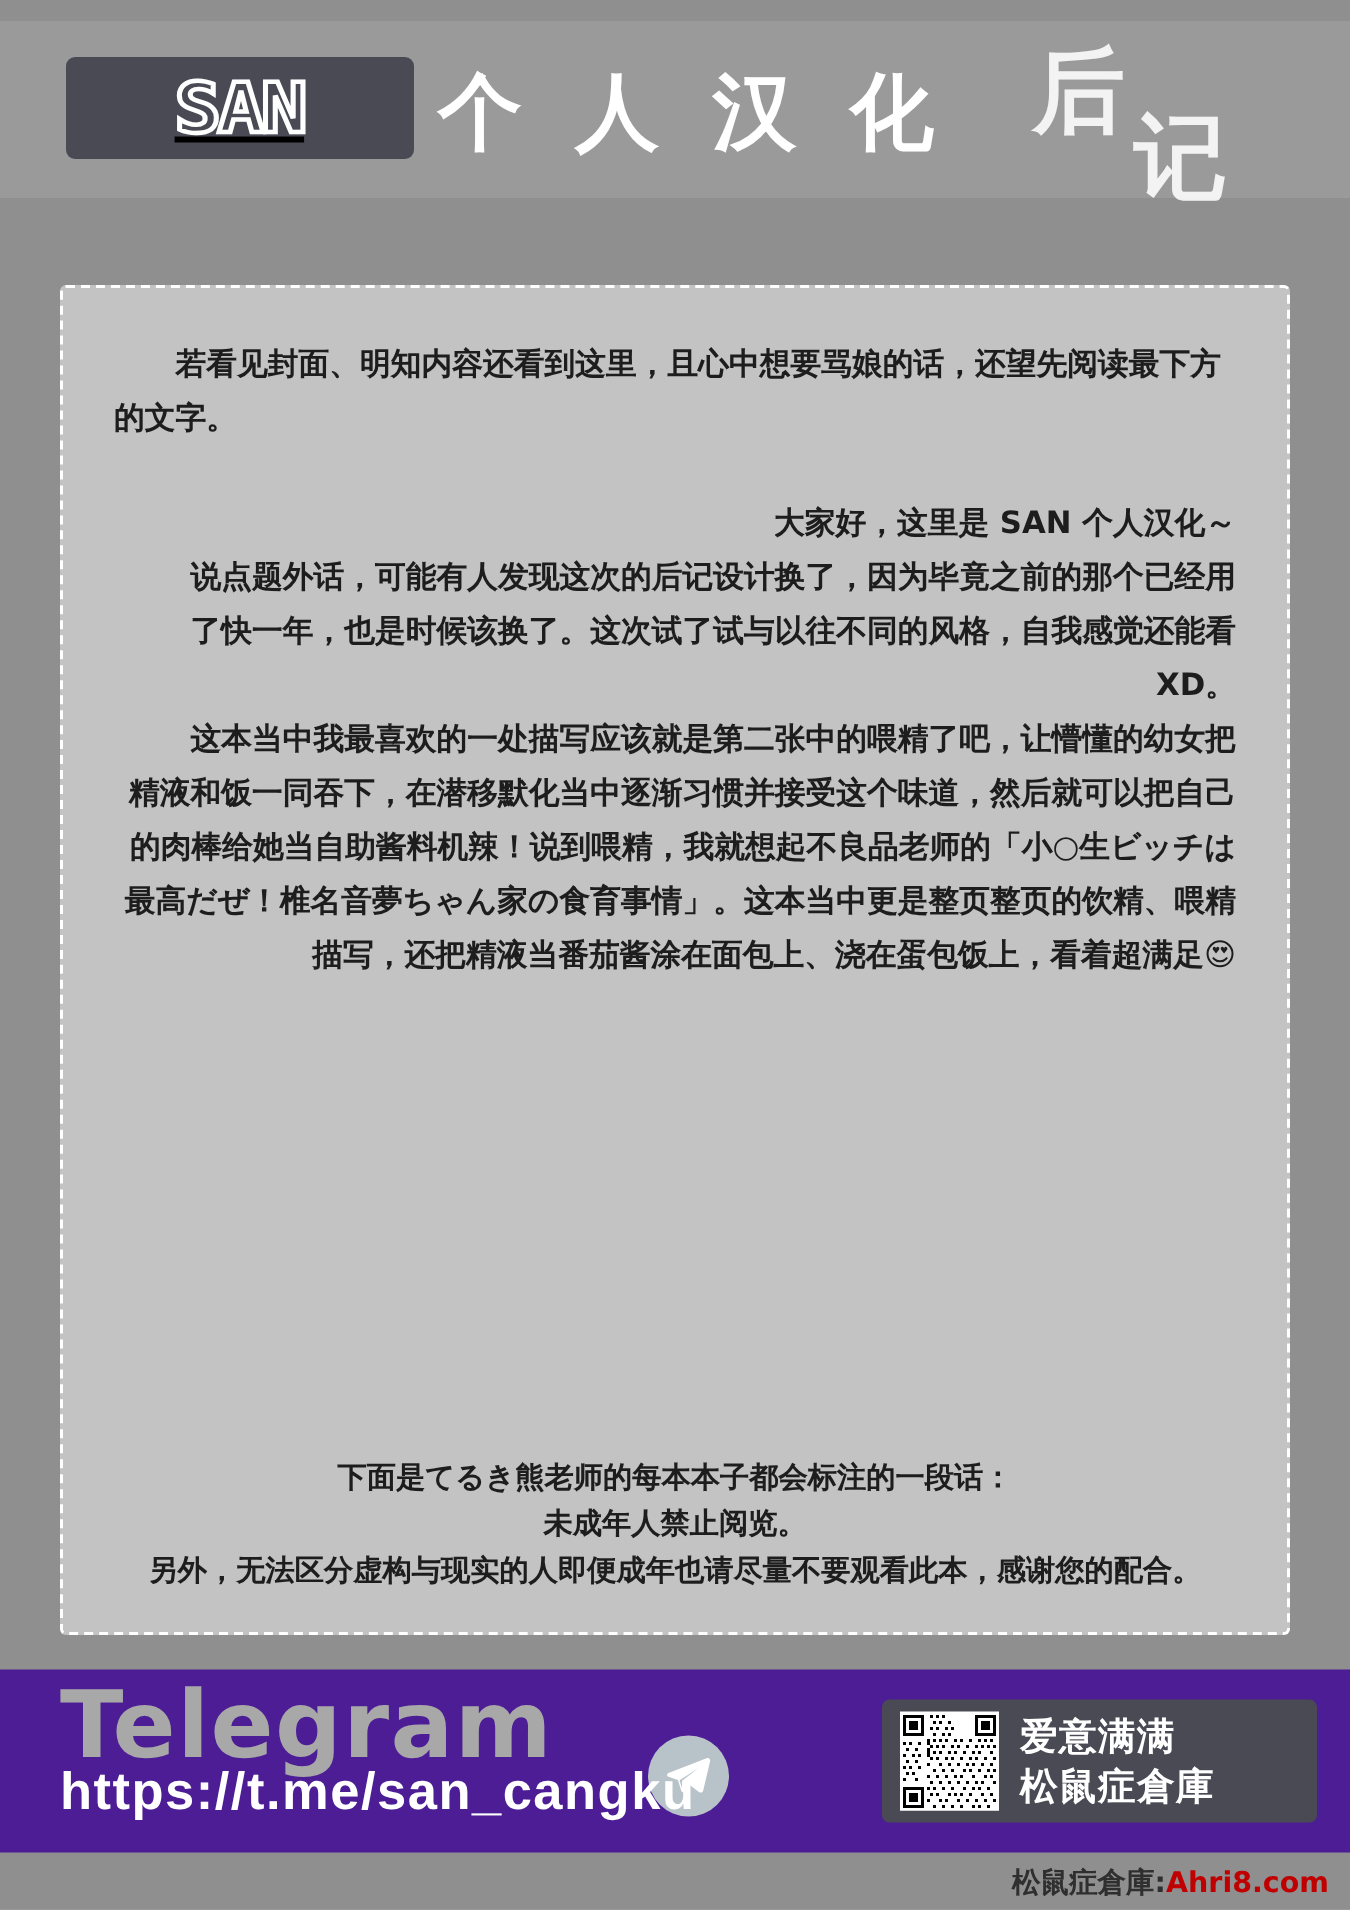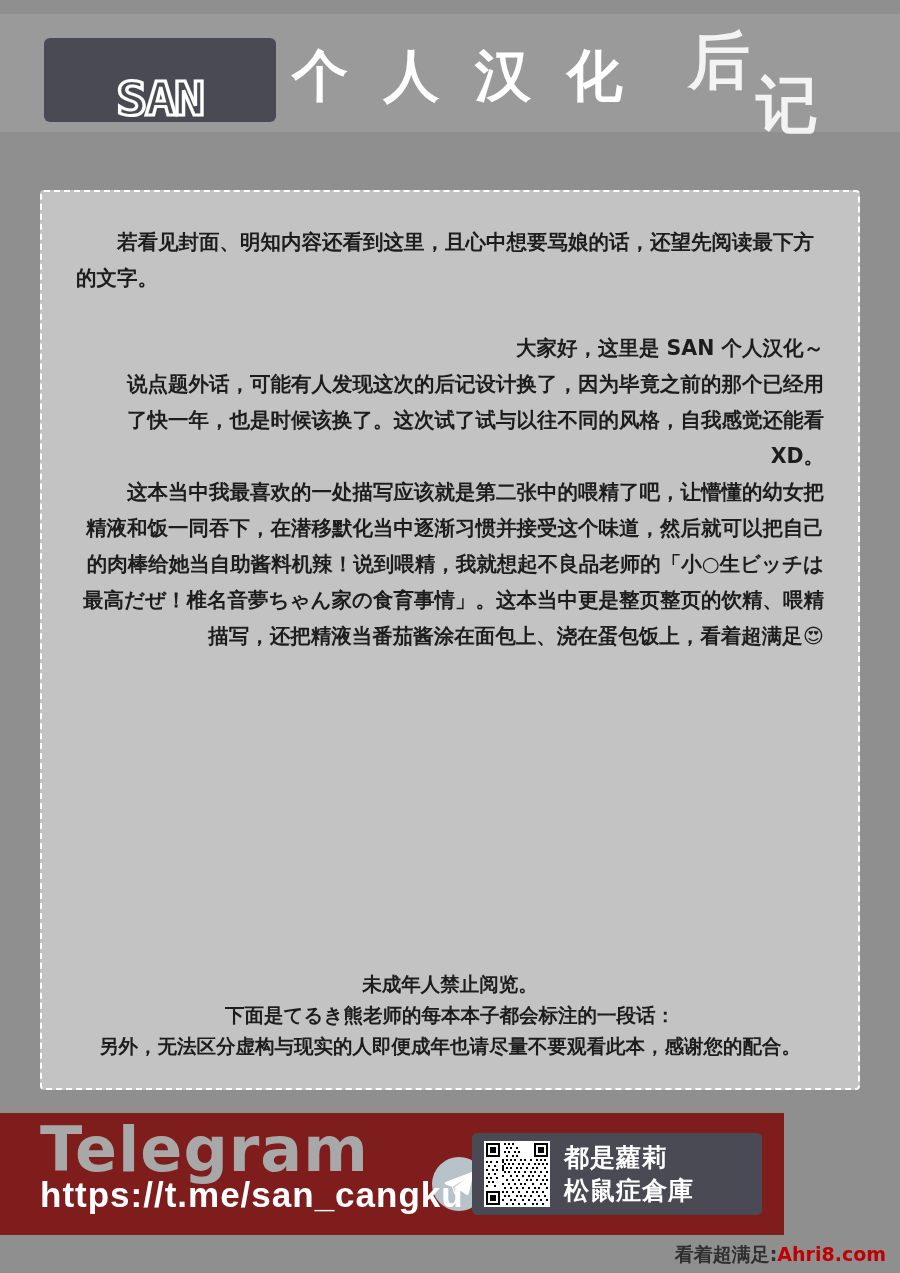--- a/index.html
+++ b/index.html
@@ -22,26 +22,27 @@
   
   .header {
     position: absolute;
     left: 0; top: 14px;
     width: 900px; height: 118px;
     background: #9a9a9a;
   }
   .logo-box {
     position: absolute;
     left: 44px; top: 24px;
-    width: 232px; height: 84px;
+    width: 232px; height: 68px;
     background: #4a4a55;
     border-radius: 6px;
     display: flex;
-    align-items: flex-end;
+    align-items: center;
     justify-content: center;
+    text-decoration: underline;
   }
   .logo-text {
     font-family: "DejaVu Sans Mono", monospace;
     font-weight: bold;
     font-size: 46px;
     letter-spacing: -2px;
     color: #4a4a55;
     -webkit-text-stroke: 3px #ffffff;
     line-height: 1;
     transform: scaleX(1.12);
@@ -114,22 +115,22 @@
     font-weight: bold;
     font-size: 19.5px;
     line-height: 31px;
     color: #1d1d1d;
   }
 
   
   .footer-bar {
     position: absolute;
     left: 0; bottom: 38px;
-    width: 784px; height: 122px;
-    background: #7f1d1d;
+    width: 900px; height: 122px;
+    background: #4c1d95;
     overflow: hidden;
   }
   .tg-ghost {
     position: absolute;
     left: 40px; top: 2px;
     font-family: "DejaVu Sans", sans-serif;
     font-weight: bold;
     font-size: 62px;
     color: #a8a8a8;
     letter-spacing: 1px;
@@ -211,22 +212,22 @@
   </div>
 
   <div class="card">
     <div class="content">
       <p class="p-lead">若看见封面、明知内容还看到这里，且心中想要骂娘的话，还望先阅读最下方的文字。</p>
       <p class="p-body">大家好，这里是 SAN 个人汉化～</p>
       <p class="p-body">说点题外话，可能有人发现这次的后记设计换了，因为毕竟之前的那个已经用了快一年，也是时候该换了。这次试了试与以往不同的风格，自我感觉还能看 XD。</p>
       <p class="p-body">这本当中我最喜欢的一处描写应该就是第二张中的喂精了吧，让懵懂的幼女把精液和饭一同吞下，在潜移默化当中逐渐习惯并接受这个味道，然后就可以把自己的肉棒给她当自助酱料机辣！说到喂精，我就想起不良品老师的「小○生ビッチは最高だぜ！椎名音夢ちゃん家の食育事情」。这本当中更是整页整页的饮精、喂精描写，还把精液当番茄酱涂在面包上、浇在蛋包饭上，看着超满足😍</p>
     </div>
     <div class="footer-note">
+      <div>下面是てるき熊老师的每本本子都会标注的一段话：</div>
       <div>未成年人禁止阅览。</div>
-      <div>下面是てるき熊老师的每本本子都会标注的一段话：</div>
       <div>另外，无法区分虚构与现实的人即便成年也请尽量不要观看此本，感谢您的配合。</div>
     </div>
   </div>
 
   <div class="footer-bar">
     <div class="tg-ghost">Telegram</div>
     <div class="tg-plane">
       <svg width="34" height="34" viewBox="0 0 24 24" aria-hidden="true">
         <path fill="#ffffff" d="M21.4 3.3 2.6 10.6c-.9.3-.9 1.5 0 1.8l4.4 1.5 1.6 5c.3.8 1.3 1 1.8.3l2.3-2.8 4.4 3.2c.7.5 1.6.1 1.8-.7l3.3-14c.2-.9-.7-1.6-1.6-1.3zM9 14.2l-.1 3.4-1.1-3.6 8.8-5.7L9 14.2z"></path>
       </svg>
@@ -384,23 +385,23 @@
               <rect x="24" y="31" width="1" height="1"></rect>
               <rect x="26" y="31" width="1" height="1"></rect>
               <rect x="29" y="31" width="1" height="1"></rect>
             <rect x="9" y="10" width="1" height="1"></rect>
               <rect x="9" y="12" width="1" height="1"></rect>
               <rect x="9" y="14" width="1" height="1"></rect>
           </g>
         </svg>
       </div>
       <div class="promo-lines">
-        <div>都是蘿莉</div>
+        <div>爱意满满</div>
         <div>松鼠症倉庫</div>
       </div>
     </div>
   </div>
 
   <div class="watermark">
-    <span>看着超满足:</span><span class="wm-red">Ahri8.com</span>
+    <span>松鼠症倉庫:</span><span class="wm-red">Ahri8.com</span>
   </div>
 
 </div>
 
 </body></html>

